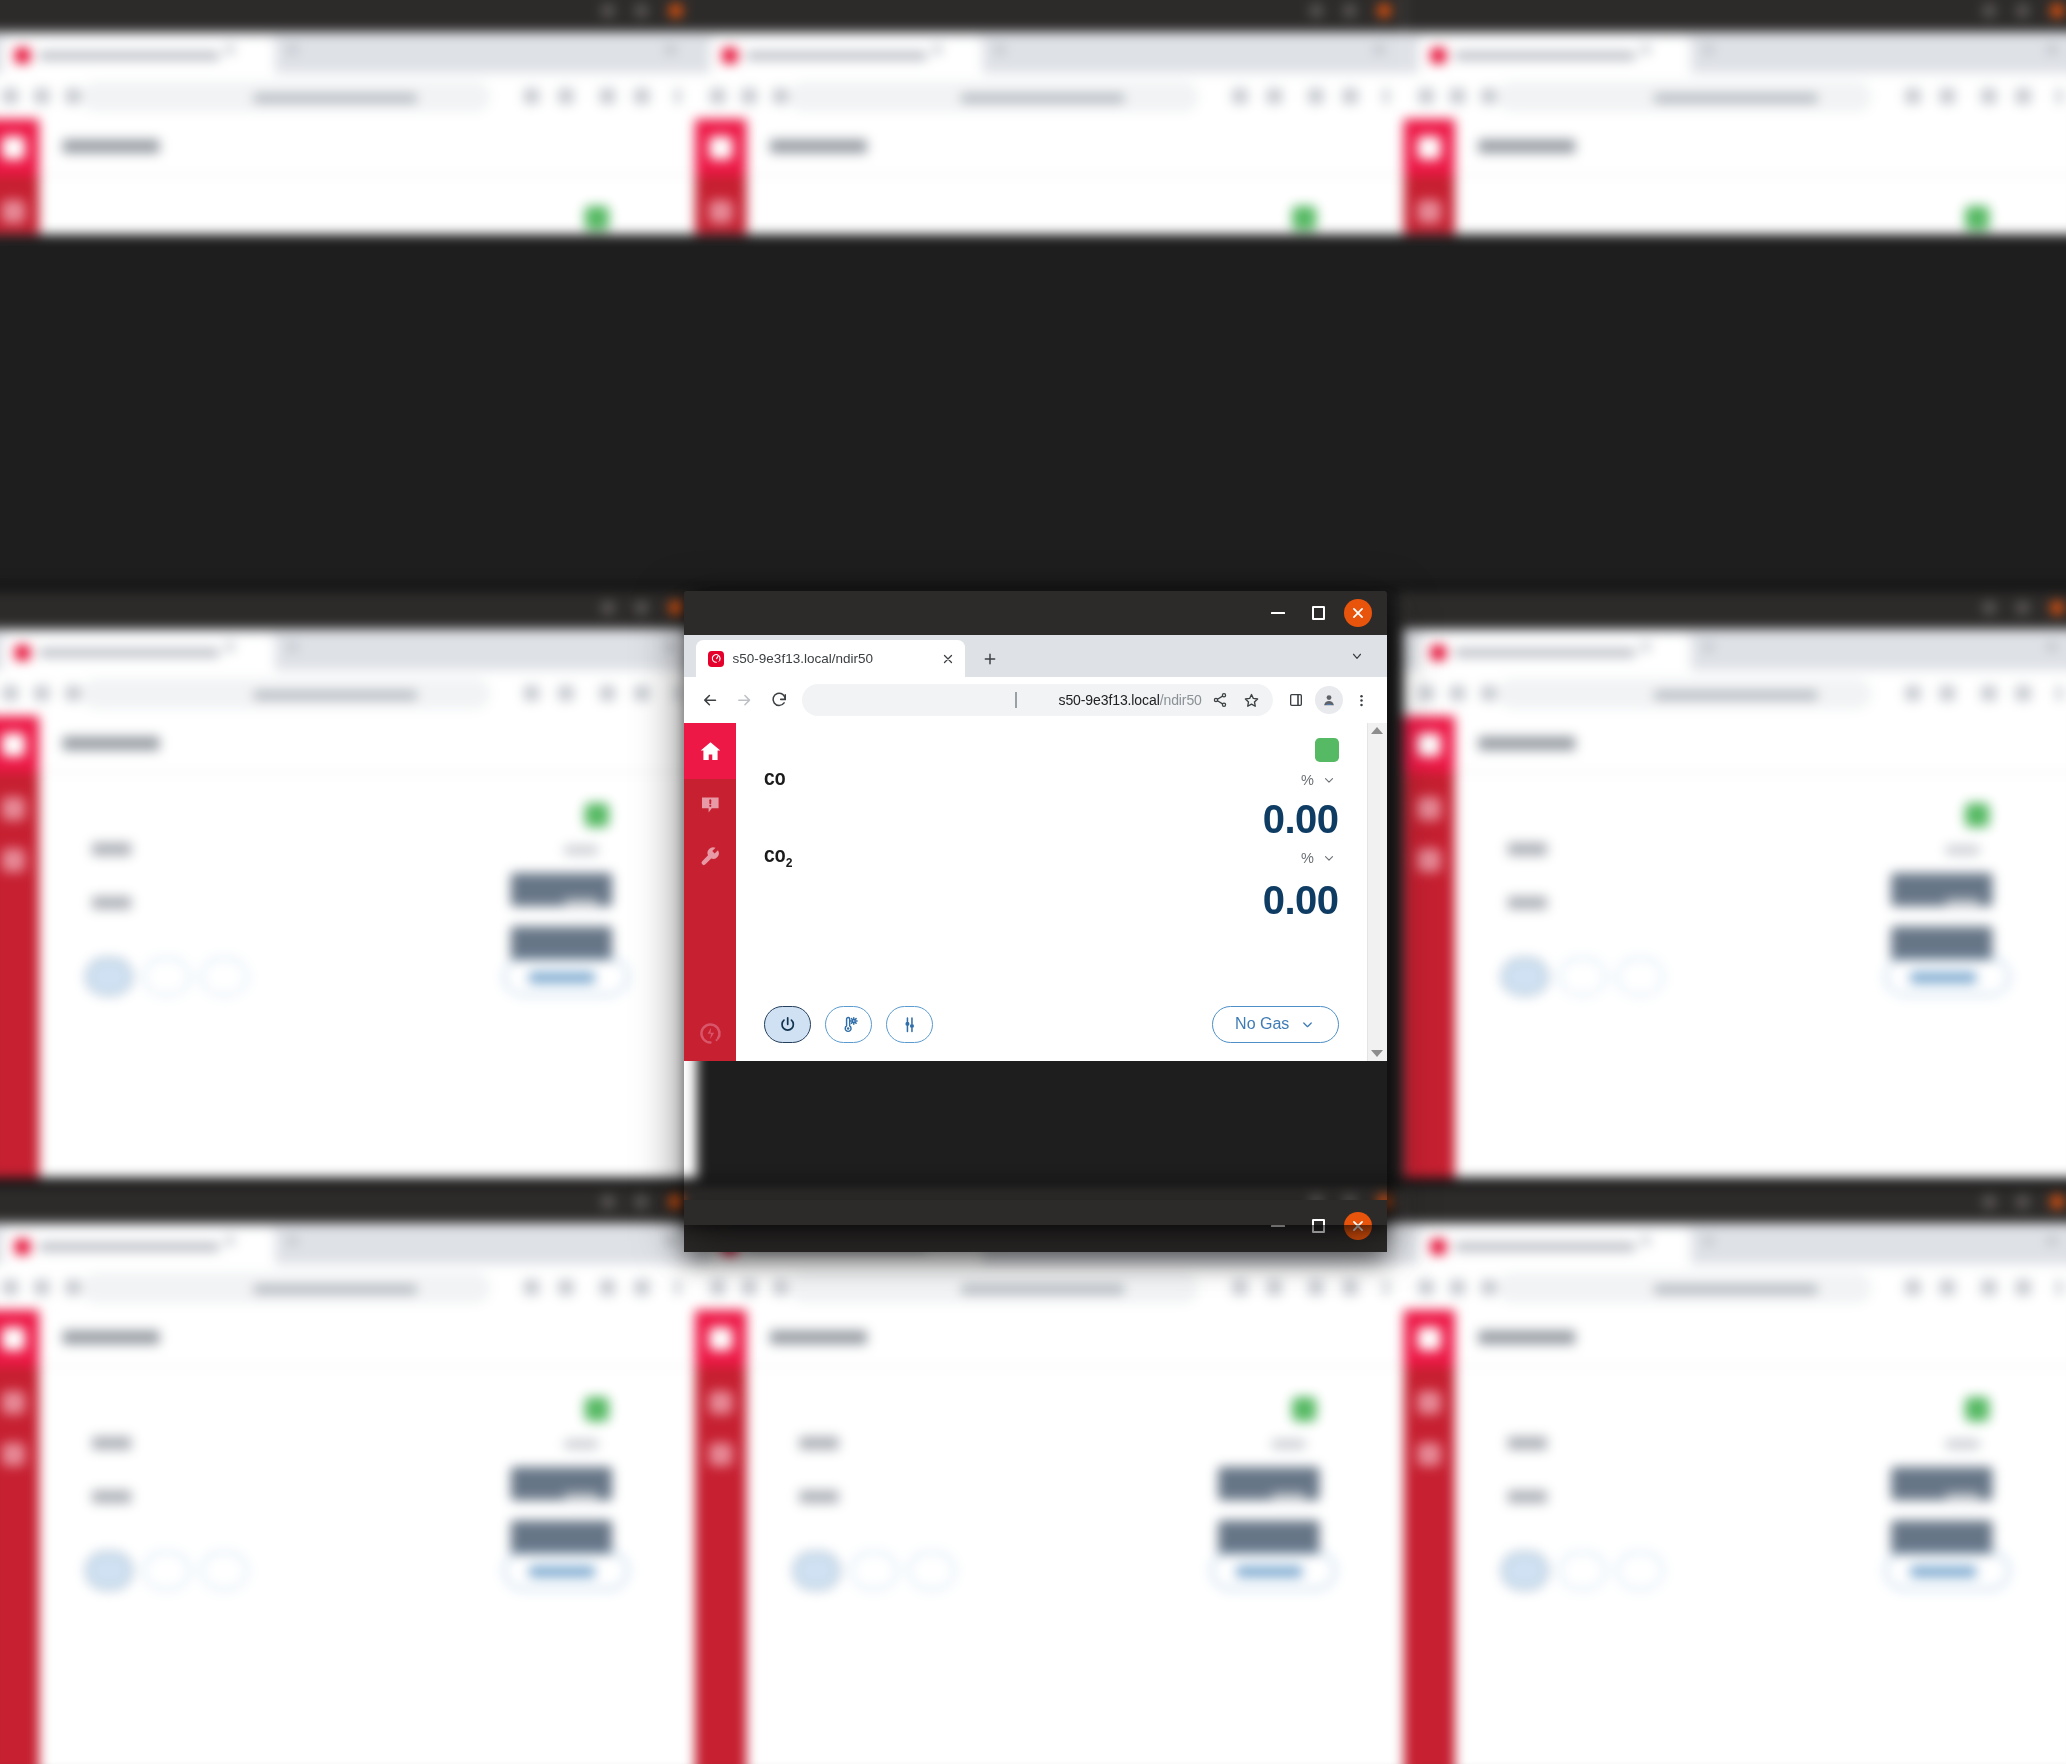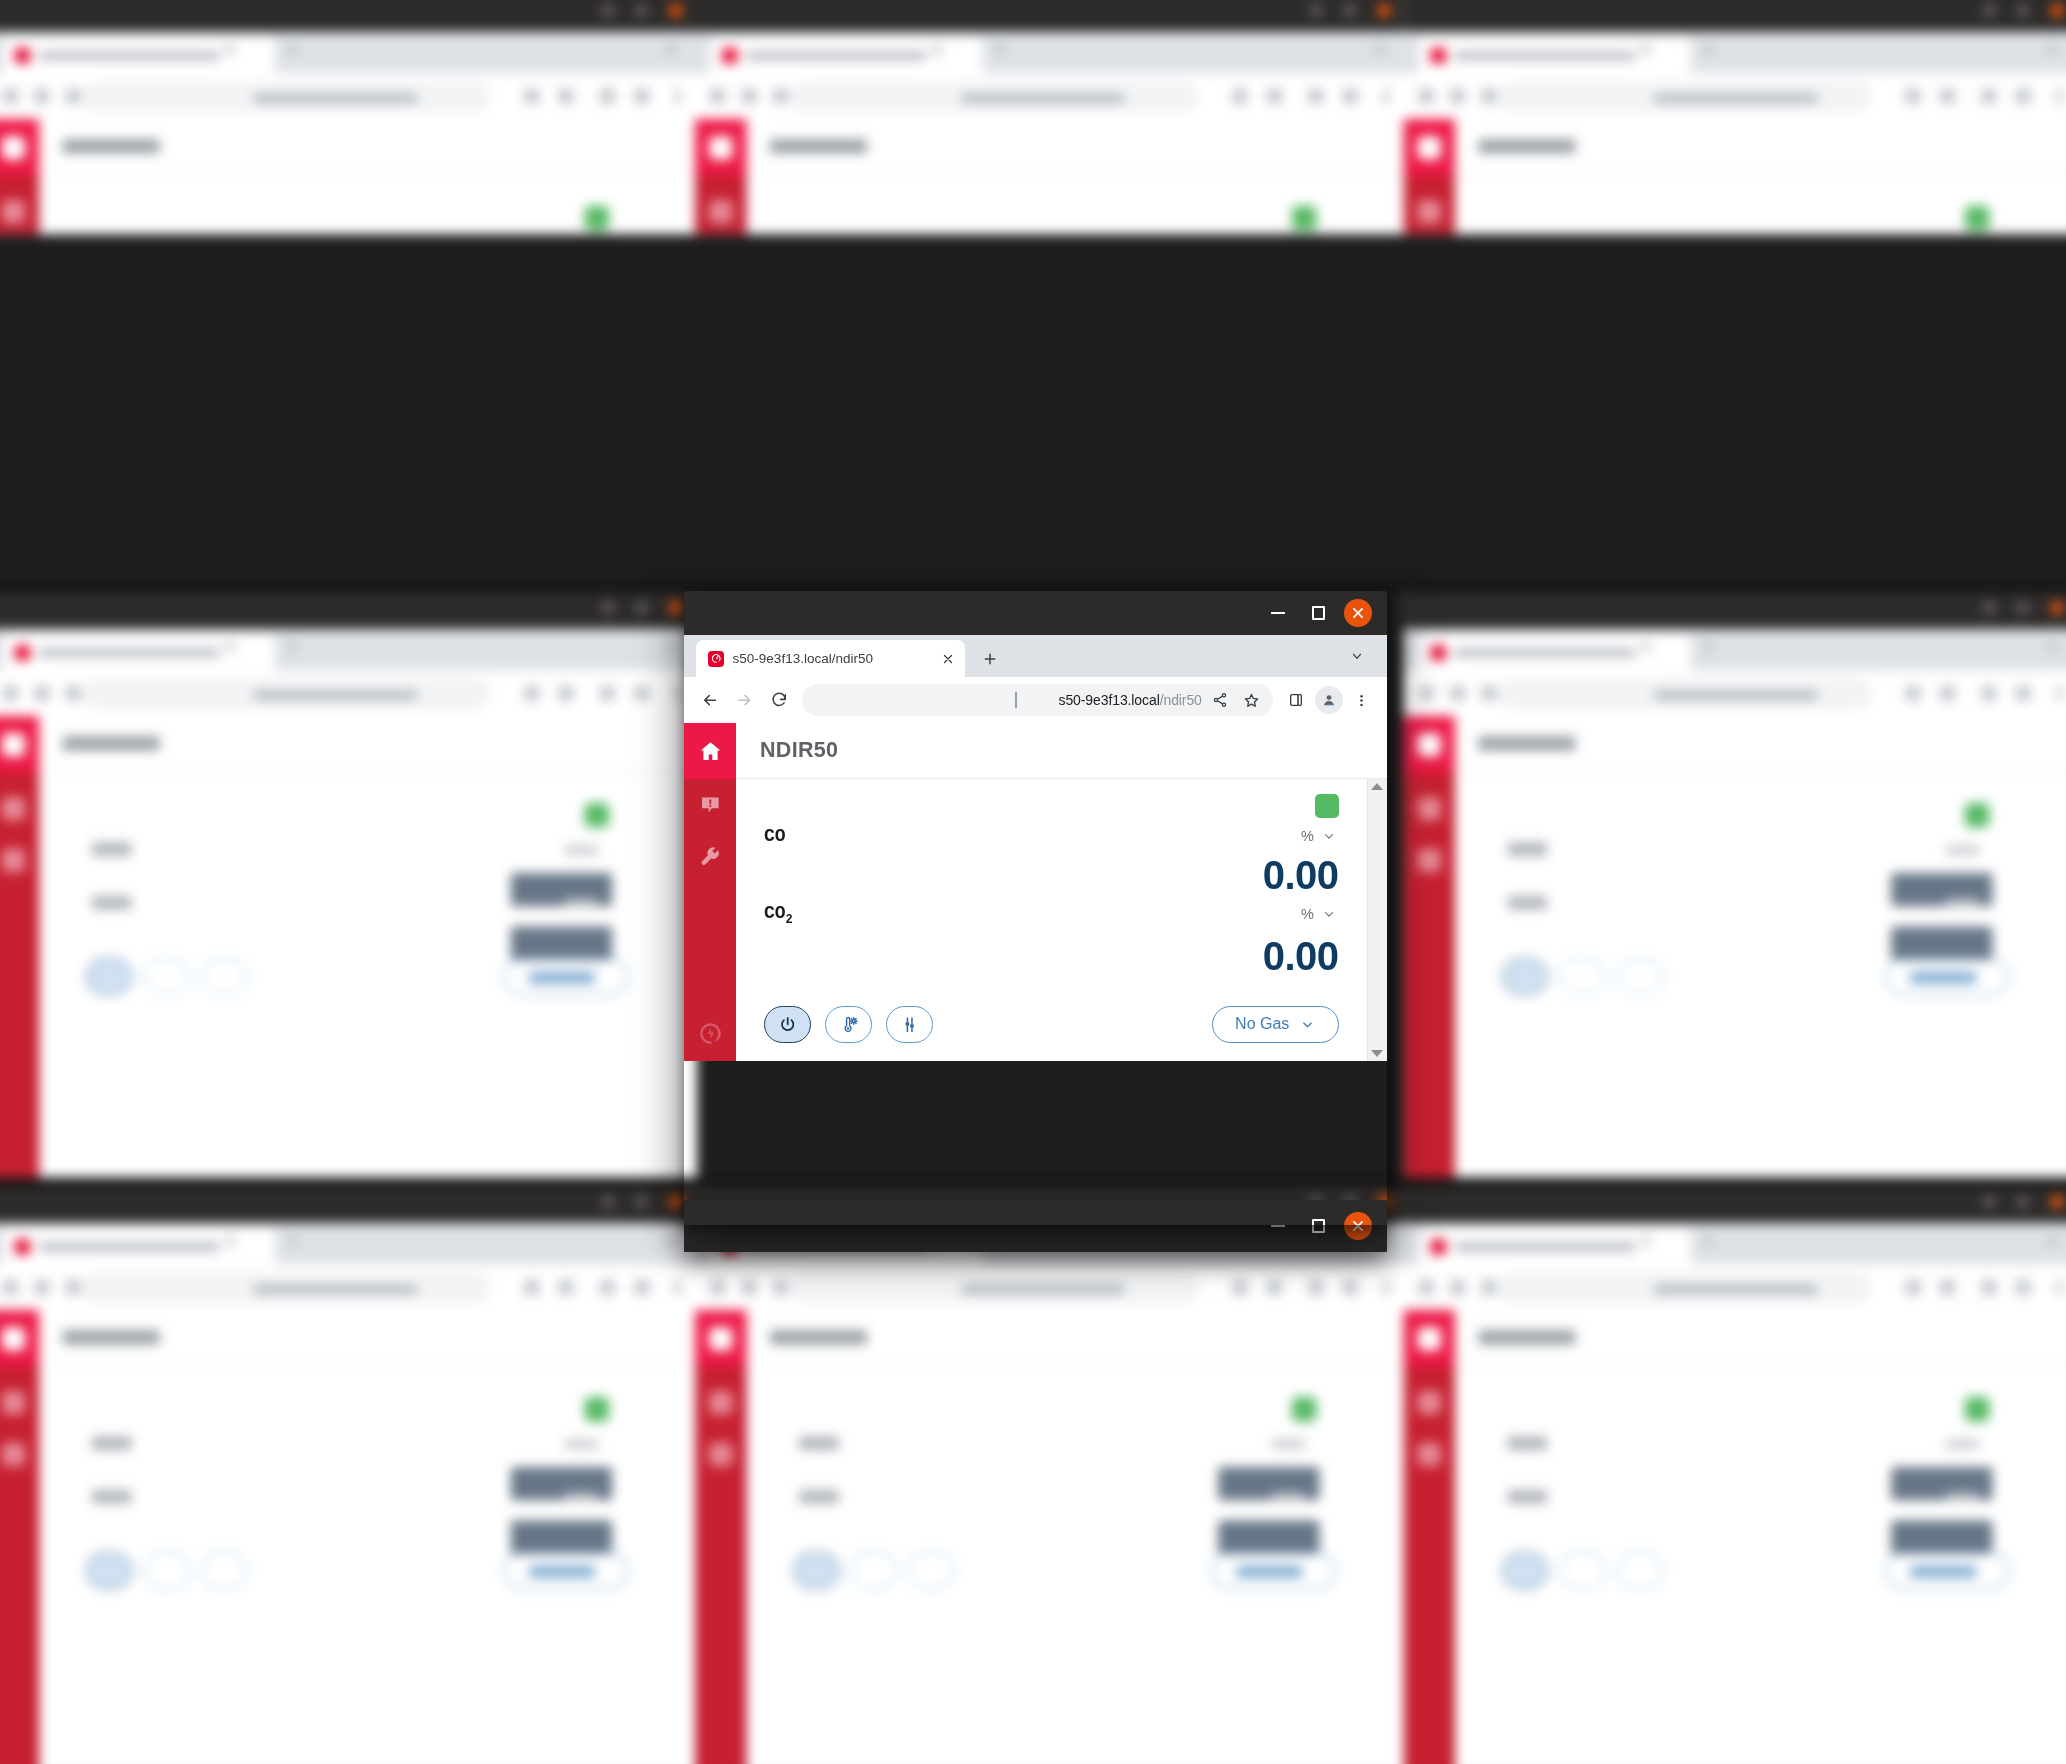--- a/index.html
+++ b/index.html
@@ -1135,23 +1135,20 @@
             <path d="M18.6 16.4 A8 8 0 1 0 12 20"></path>
             <path d="M12.6 6.6 L9.4 12.2 h3.1 L11.6 17 L15.2 11.3 h-3.2 Z" fill="#d9566a" stroke="none"></path>
             <circle cx="19.9" cy="10.4" r="1" fill="#d9566a" stroke="none"></circle>
             <circle cx="19.9" cy="14.3" r="1" fill="#d9566a" stroke="none"></circle>
             <circle cx="17.4" cy="17.8" r="1" fill="#d9566a" stroke="none"></circle>
           </svg>
         </div>
       </nav>
 
       <div class="appmain">
-        <header class="appbar">
-          <h1>NDIR50</h1>
-        </header>
 
         <div class="content-wrap">
           <main class="content">
 
             <div class="status-row">
               <div class="status-led"></div>
             </div>
 
             <section class="gas-block">
               <div class="gas-head">

